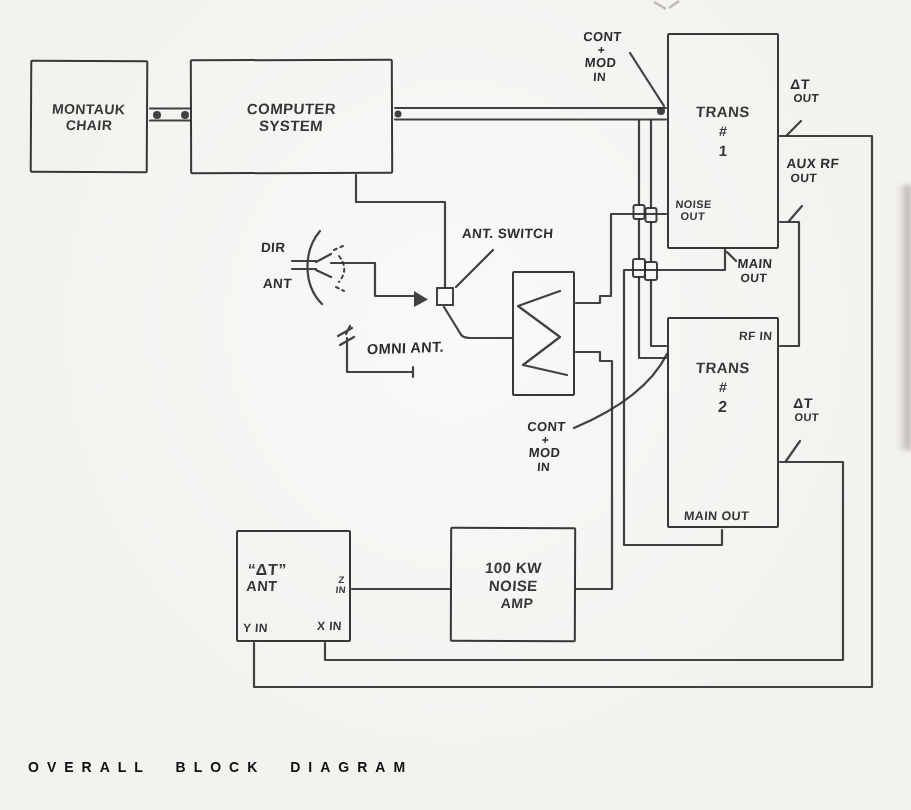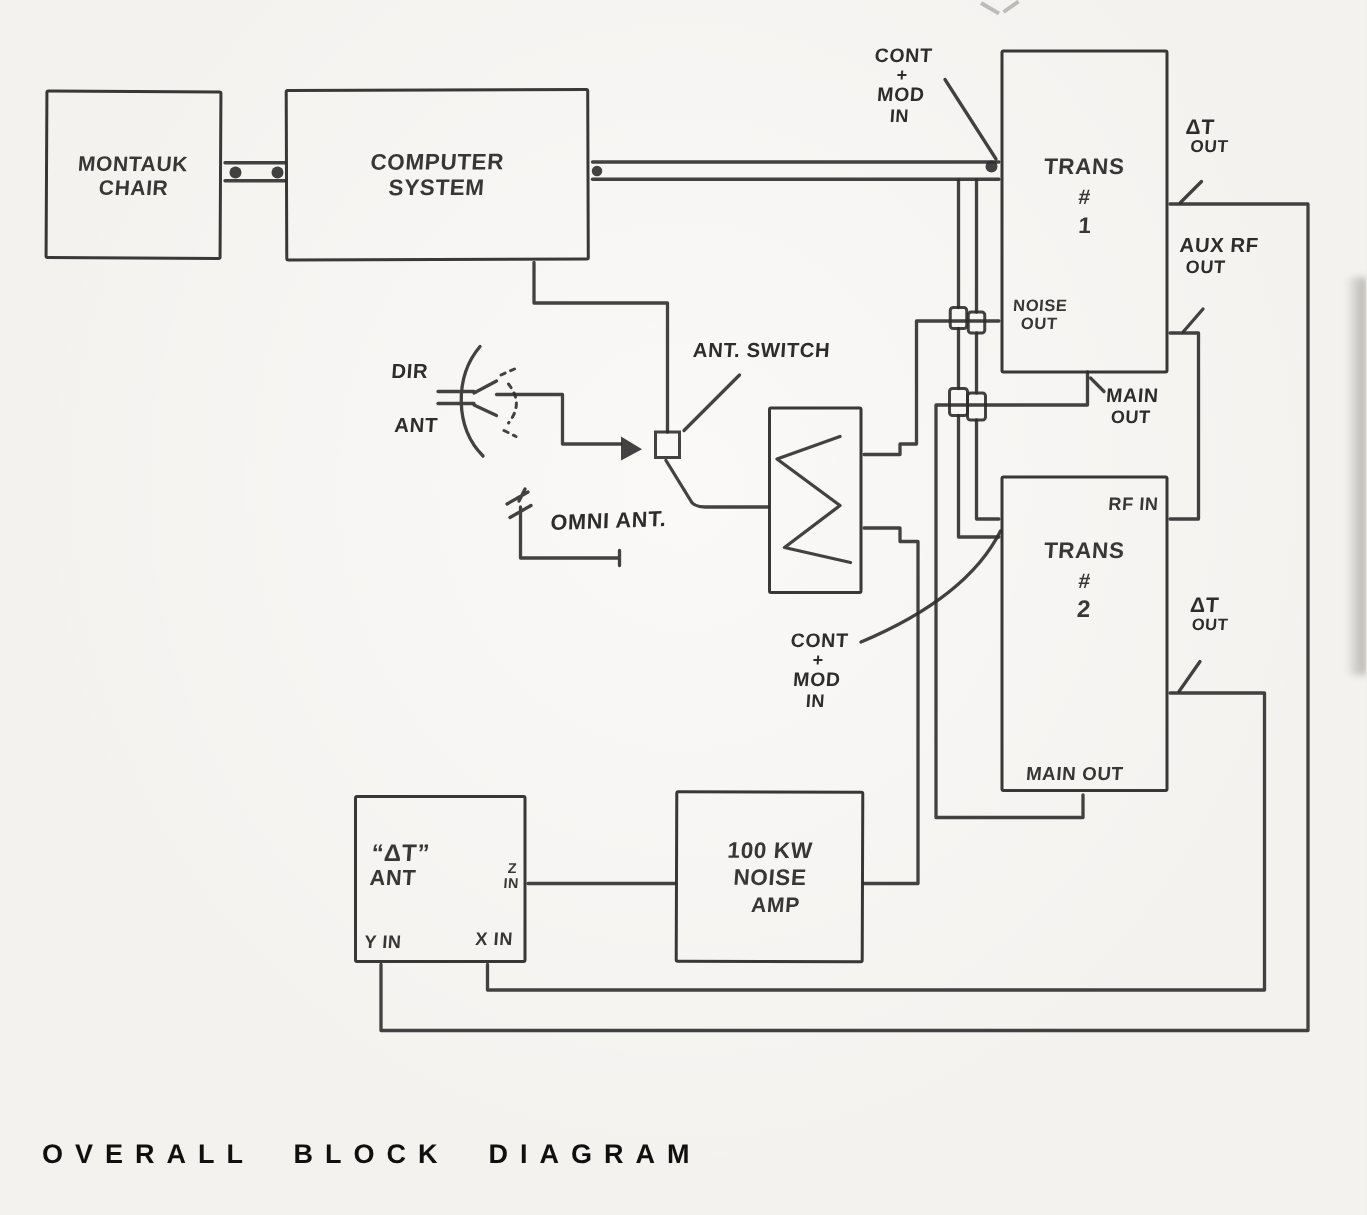--- a/index.html
+++ b/index.html
@@ -40,21 +40,21 @@
   .port{position:absolute;line-height:1.05;}
 
   #rt-shadow{
     position:absolute;left:897px;top:185px;width:14px;height:265px;
     background:linear-gradient(to right, rgba(0,0,0,0), #b3b0ab);
     filter:blur(2px);
   }
 
   #title{
     position:absolute;left:28px;top:759px;
-    font-size:18px;font-weight:700;color:var(--title);
+    font-size:14px;font-weight:700;color:var(--title);
     letter-spacing:8px;word-spacing:13px;white-space:nowrap;
   }
 </style>
 </head>
 <body>
 
 <div id="stage">
 
   <svg class="wires" viewBox="0 0 911 810" aria-hidden="true">
     <g>

